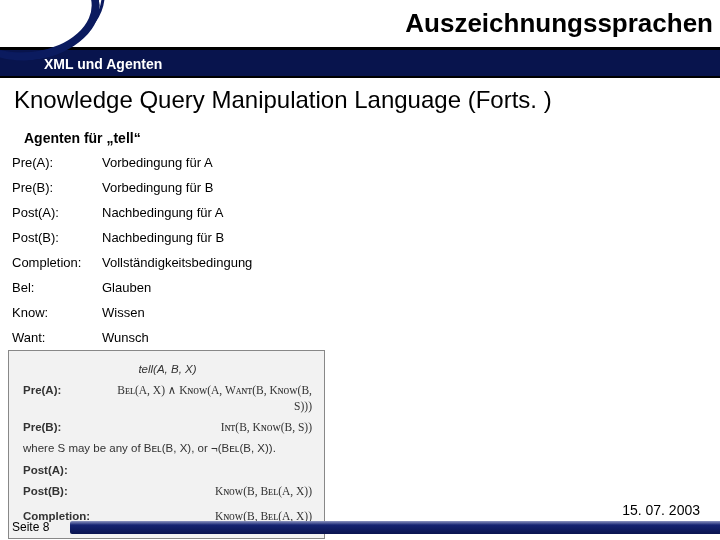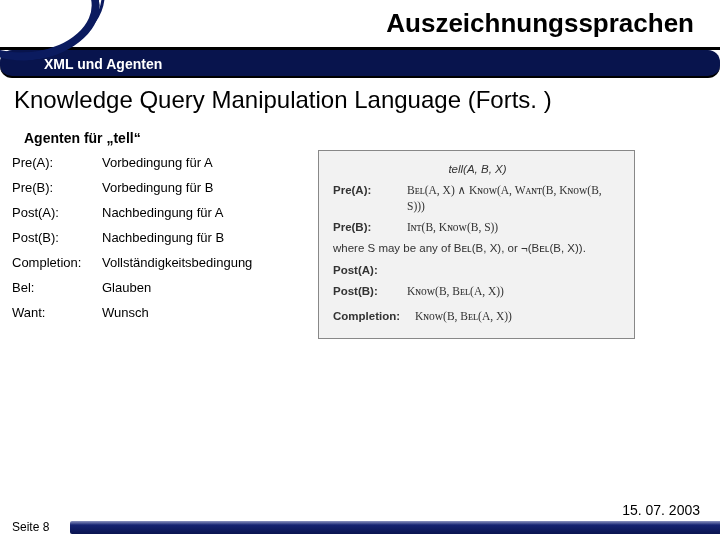--- a/index.html
+++ b/index.html
@@ -31,51 +31,51 @@
     left: -45px; top: -55px;
     width: 150px; height: 110px;
     border: 3px solid #0b1b5f;
     border-radius: 60% 60% 60% 60%;
     border-top: none;
     border-left: none;
     transform: rotate(-8deg);
   }
   .header-title {
     position: absolute;
-    right: 26px; top: 8px;
+    right: 7px; top: 8px;
     font-size: 26px;
     font-weight: bold;
     color: #000;
   }
   .subheader {
     background: #08144d;
     color: #fff;
     height: 28px;
     padding-left: 44px;
     font-size: 14px;
     font-weight: bold;
     line-height: 28px;
     border-bottom: 2px solid #000;
-    border-radius: 12px;
   }
   .slide-title {
     font-size: 24px;
     padding: 8px 28px 6px 14px;
     color: #000;
   }
   .example-label {
     font-size: 14px;
     font-weight: bold;
     padding: 10px 0 4px 24px;
   }
   .content-row {
     display: flex;
     align-items: flex-start;
     padding: 0 8px 0 8px;
-    gap: 12px;
+    gap: 0;
+    flex-direction: column;
   }
   .def-table {
     border-collapse: collapse;
     font-size: 13px;
     width: 298px;
   }
   .def-table td {
     padding: 5px 8px 5px 4px;
     vertical-align: top;
     white-space: nowrap;
@@ -87,21 +87,21 @@
     width: 317px;
     padding: 10px 12px 14px 14px;
     font-size: 11.5px;
     line-height: 1.45;
     color: #333;
   }
   .formula-box .ital { font-style: italic; }
   .formula-box .sc { font-variant: small-caps; font-family: Georgia, serif; }
   .formula-box .row { display: flex; margin-top: 4px; }
   .formula-box .row .k { width: 74px; font-weight: bold; }
-  .formula-box .row .v { flex: 1; }
+  .formula-box .row .v { flex: 1; text-align: right; }
   .footer {
     position: absolute;
     bottom: 0; left: 0; right: 0;
     height: 26px;
     display: flex;
     align-items: center;
   }
   .footer-page {
     font-size: 12px;
     padding-left: 12px;
@@ -162,20 +162,24 @@
         </tr>
     <tr>
           <td>Completion:</td>
           <td>Vollständigkeitsbedingung</td>
         </tr>
     <tr>
           <td>Bel:</td>
           <td>Glauben</td>
         </tr>
     <tr>
+          <td>Know:</td>
+          <td>Wissen</td>
+        </tr>
+    <tr>
           <td>Want:</td>
           <td>Wunsch</td>
         </tr>
   </tbody>
     </table>
 
   <div class="formula-box">
     <div style="text-align:center" class="ital">tell(A, B, X)</div>
     <div class="row">
       <div class="k">Pre(A):</div>

